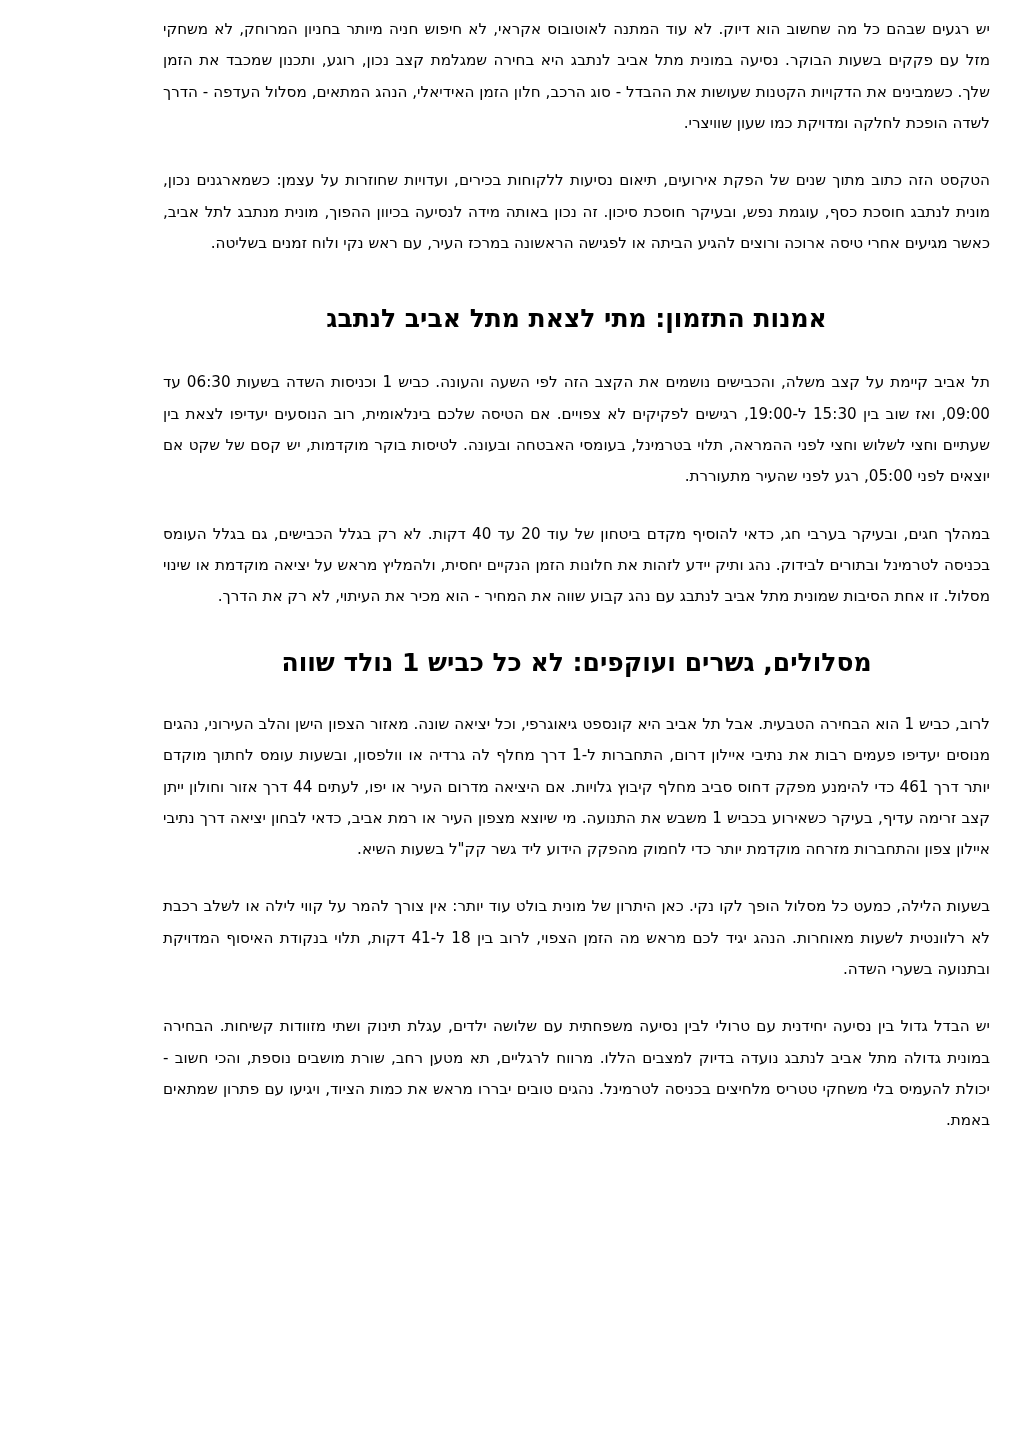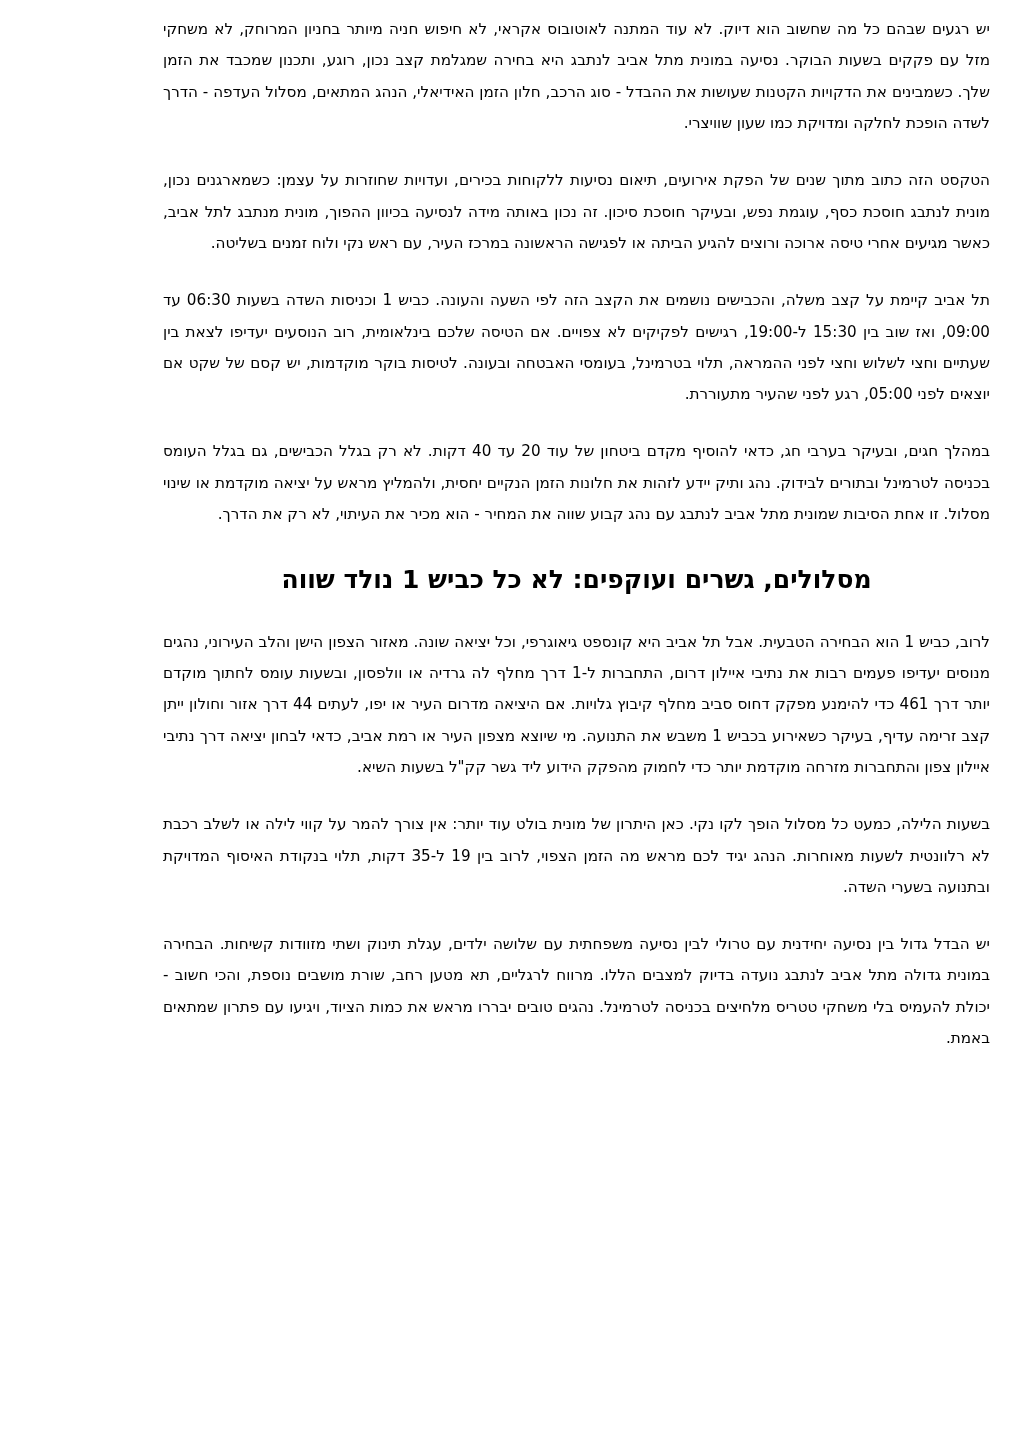--- a/index.html
+++ b/index.html
@@ -45,27 +45,28 @@
 </style>
 </head>
 <body>
 
 <div class="page">
 
   <p class="para">יש רגעים שבהם כל מה שחשוב הוא דיוק. לא עוד המתנה לאוטובוס אקראי, לא חיפוש חניה מיותר בחניון המרוחק, לא משחקי מזל עם פקקים בשעות הבוקר. נסיעה במונית מתל אביב לנתבג היא בחירה שמגלמת קצב נכון, רוגע, ותכנון שמכבד את הזמן שלך. כשמבינים את הדקויות הקטנות שעושות את ההבדל - סוג הרכב, חלון הזמן האידיאלי, הנהג המתאים, מסלול העדפה - הדרך לשדה הופכת לחלקה ומדויקת כמו שעון שוויצרי.</p>
 
   <p class="para">הטקסט הזה כתוב מתוך שנים של הפקת אירועים, תיאום נסיעות ללקוחות בכירים, ועדויות שחוזרות על עצמן: כשמארגנים נכון, מונית לנתבג חוסכת כסף, עוגמת נפש, ובעיקר חוסכת סיכון. זה נכון באותה מידה לנסיעה בכיוון ההפוך, מונית מנתבג לתל אביב, כאשר מגיעים אחרי טיסה ארוכה ורוצים להגיע הביתה או לפגישה הראשונה במרכז העיר, עם ראש נקי ולוח זמנים בשליטה.</p>
 
+  <h2 class="heading">אמנות התזמון: מתי לצאת מתל אביב לנתבג</h2>
 
   <p class="para">תל אביב קיימת על קצב משלה, והכבישים נושמים את הקצב הזה לפי השעה והעונה. כביש 1 וכניסות השדה בשעות 06:30 עד 09:00, ואז שוב בין 15:30 ל-19:00, רגישים לפקיקים לא צפויים. אם הטיסה שלכם בינלאומית, רוב הנוסעים יעדיפו לצאת בין שעתיים וחצי לשלוש וחצי לפני ההמראה, תלוי בטרמינל, בעומסי האבטחה ובעונה. לטיסות בוקר מוקדמות, יש קסם של שקט אם יוצאים לפני 05:00, רגע לפני שהעיר מתעוררת.</p>
 
   <p class="para">במהלך חגים, ובעיקר בערבי חג, כדאי להוסיף מקדם ביטחון של עוד 20 עד 40 דקות. לא רק בגלל הכבישים, גם בגלל העומס בכניסה לטרמינל ובתורים לבידוק. נהג ותיק יידע לזהות את חלונות הזמן הנקיים יחסית, ולהמליץ מראש על יציאה מוקדמת או שינוי מסלול. זו אחת הסיבות שמונית מתל אביב לנתבג עם נהג קבוע שווה את המחיר - הוא מכיר את העיתוי, לא רק את הדרך.</p>
 
   <h2 class="heading tight">מסלולים, גשרים ועוקפים: לא כל כביש 1 נולד שווה</h2>
 
   <p class="para">לרוב, כביש 1 הוא הבחירה הטבעית. אבל תל אביב היא קונספט גיאוגרפי, וכל יציאה שונה. מאזור הצפון הישן והלב העירוני, נהגים מנוסים יעדיפו פעמים רבות את נתיבי איילון דרום, התחברות ל-1 דרך מחלף לה גרדיה או וולפסון, ובשעות עומס לחתוך מוקדם יותר דרך 461 כדי להימנע מפקק דחוס סביב מחלף קיבוץ גלויות. אם היציאה מדרום העיר או יפו, לעתים 44 דרך אזור וחולון ייתן קצב זרימה עדיף, בעיקר כשאירוע בכביש 1 משבש את התנועה. מי שיוצא מצפון העיר או רמת אביב, כדאי לבחון יציאה דרך נתיבי איילון צפון והתחברות מזרחה מוקדמת יותר כדי לחמוק מהפקק הידוע ליד גשר קק"ל בשעות השיא.</p>
 
-  <p class="para">בשעות הלילה, כמעט כל מסלול הופך לקו נקי. כאן היתרון של מונית בולט עוד יותר: אין צורך להמר על קווי לילה או לשלב רכבת לא רלוונטית לשעות מאוחרות. הנהג יגיד לכם מראש מה הזמן הצפוי, לרוב בין 19 ל-35 דקות, תלוי בנקודת האיסוף המדויקת ובתנועה בשערי השדה.</p>
+  <p class="para">בשעות הלילה, כמעט כל מסלול הופך לקו נקי. כאן היתרון של מונית בולט עוד יותר: אין צורך להמר על קווי לילה או לשלב רכבת לא רלוונטית לשעות מאוחרות. הנהג יגיד לכם מראש מה הזמן הצפוי, לרוב בין 18 ל-41 דקות, תלוי בנקודת האיסוף המדויקת ובתנועה בשערי השדה.</p>
 
 
   <p class="para">יש הבדל גדול בין נסיעה יחידנית עם טרולי לבין נסיעה משפחתית עם שלושה ילדים, עגלת תינוק ושתי מזוודות קשיחות. הבחירה במונית גדולה מתל אביב לנתבג נועדה בדיוק למצבים הללו. מרווח לרגליים, תא מטען רחב, שורת מושבים נוספת, והכי חשוב - יכולת להעמיס בלי משחקי טטריס מלחיצים בכניסה לטרמינל. נהגים טובים יבררו מראש את כמות הציוד, ויגיעו עם פתרון שמתאים באמת.</p>
 
 </div>
 
 </body></html>

